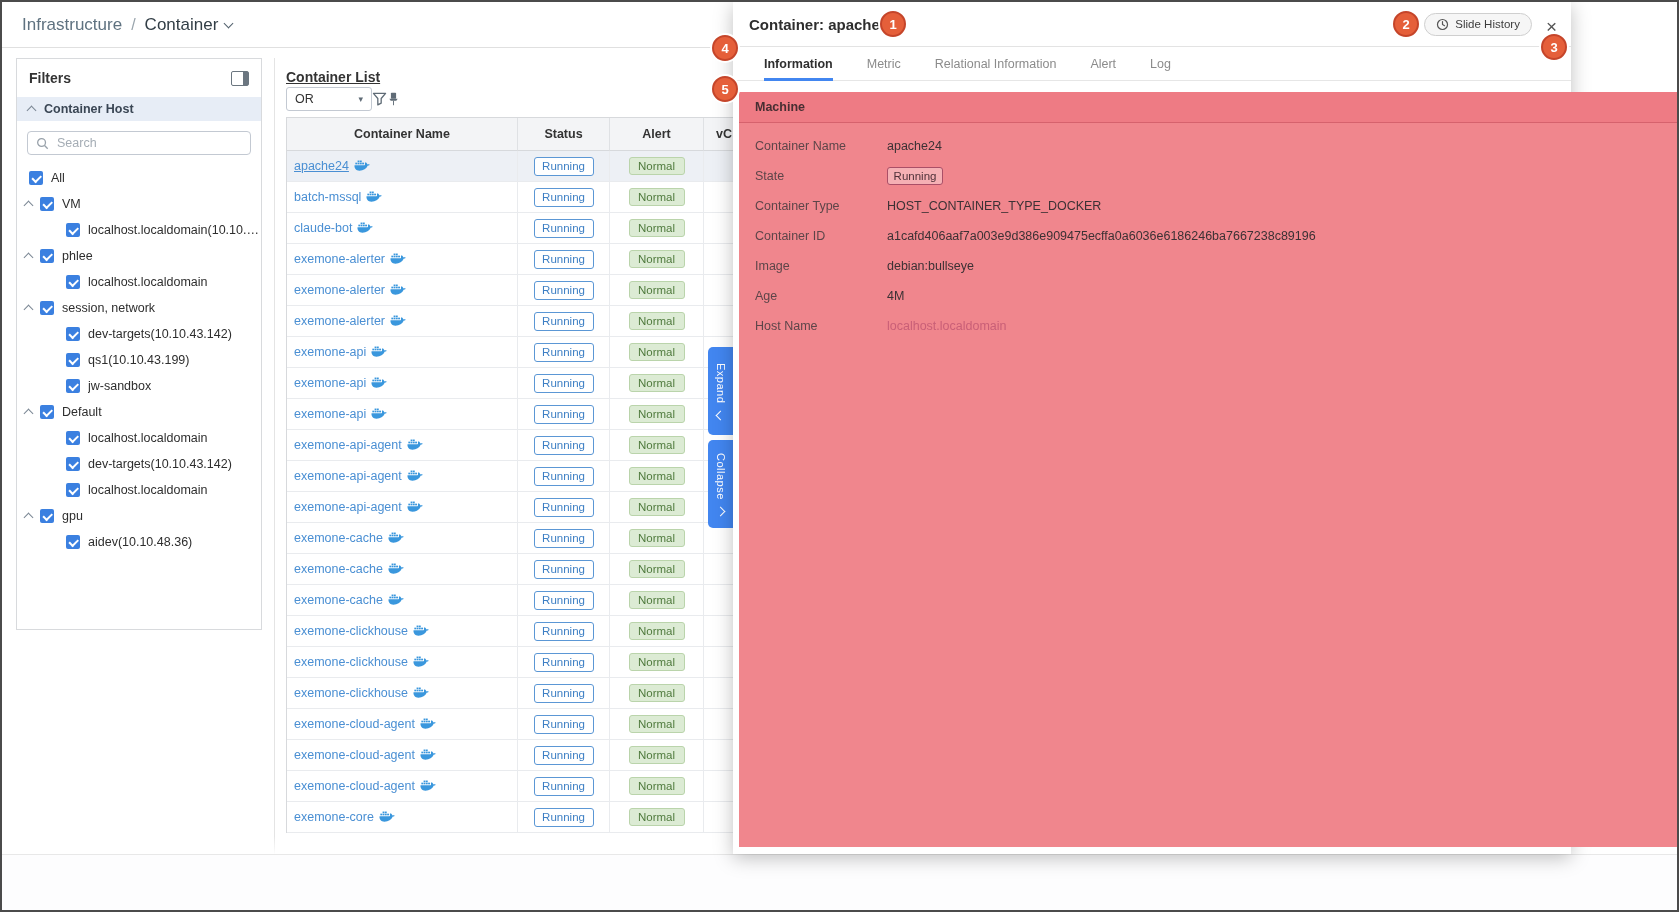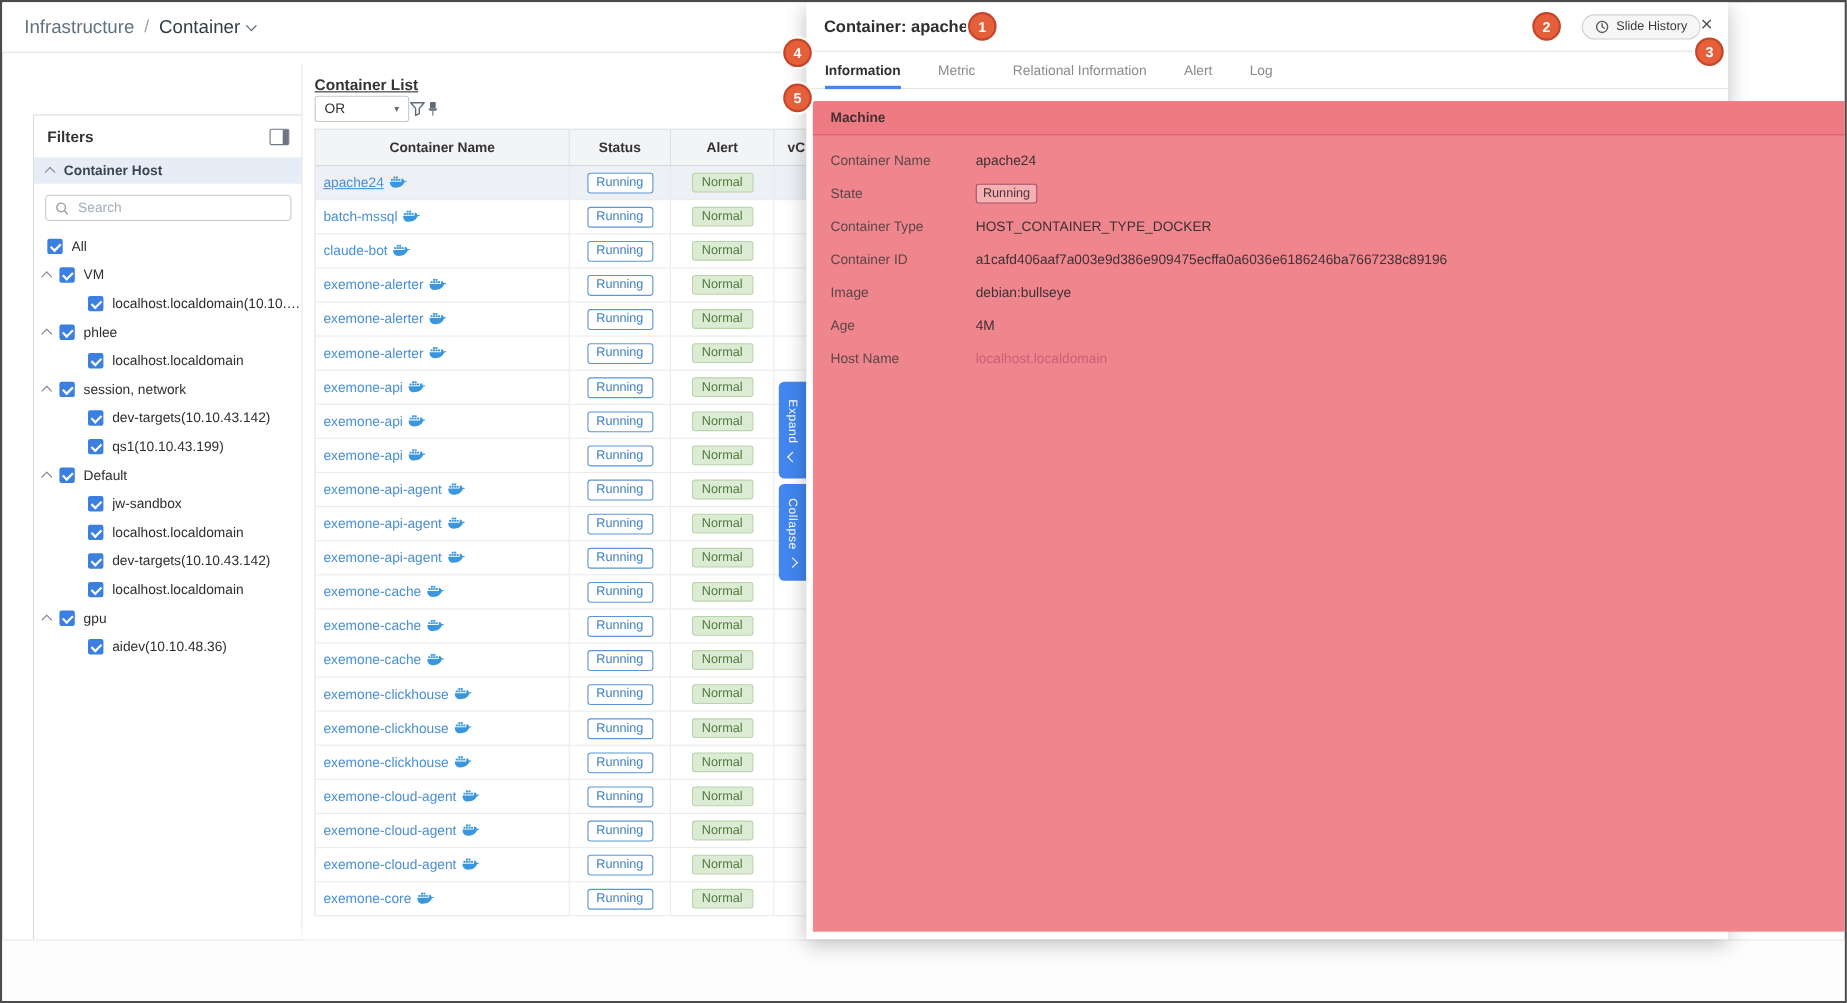--- a/index.html
+++ b/index.html
@@ -15,22 +15,22 @@
   .chev.sm{width:6px;height:6px;}
 
   
   .topbar{position:absolute;left:0;top:0;width:731px;height:46px;background:#fff;
           border-bottom:1px solid #e0e0e0;display:flex;align-items:center;padding-left:20px;box-sizing:border-box;}
   .bc-section{font-size:17px;color:#5f7280;cursor:pointer;}
   .bc-sep{margin:0 9px;color:#9aa5ad;font-size:16px;}
   .bc-page{font-size:17px;color:#323e46;font-weight:500;display:flex;align-items:center;gap:7px;cursor:pointer;}
 
   
-  .filters-panel{position:absolute;left:28px;top:56px;width:246px;height:796px;background:#fff;
-                 border:1px solid #d8dadd;box-sizing:border-box;overflow:hidden;margin-top:46px;}
+  .filters-panel{position:absolute;left:14px;top:56px;width:246px;height:572px;background:#fff;
+                 border:1px solid #d8dadd;box-sizing:border-box;overflow:hidden;}
   .filters-header{height:38px;display:flex;align-items:center;justify-content:space-between;padding:0 12px;}
   .filters-title{font-size:14px;font-weight:bold;color:#333;}
   .panel-toggle-icon{width:16px;height:13px;border:1.5px solid #6b7680;border-radius:2px;position:relative;cursor:pointer;}
   .panel-toggle-icon::after{content:"";position:absolute;right:0;top:0;bottom:0;width:5px;background:#6b7680;}
   .section-header{height:24px;background:#e7edf6;display:flex;align-items:center;gap:9px;padding:0 11px;cursor:pointer;}
   .section-title{font-size:12.5px;font-weight:bold;color:#3a4654;}
   .search-box{margin:10px 10px 4px;height:24px;border:1px solid #c3c9d2;border-radius:4px;
               display:flex;align-items:center;padding:0 8px;gap:6px;box-sizing:border-box;}
   .search-box input{border:none;outline:none;flex:1;font-size:12.5px;color:#0369a1;font-family:inherit;min-width:0;background:transparent;}
   .search-box input::placeholder{color:#a5adb5;}
@@ -87,25 +87,25 @@
   .side-chev{width:6px;height:6px;border-right:1.6px solid #fff;border-bottom:1.6px solid #fff;display:inline-block;}
   .side-chev.left{transform:rotate(135deg);}
   .side-chev.right{transform:rotate(-45deg);}
 
   
   .slide-panel{position:absolute;left:731px;top:0;width:838px;height:852px;background:#fff;z-index:20;
                box-shadow:0 4px 18px rgba(0,0,0,.25);}
   .slide-header{height:45px;border-bottom:1px solid #e3e3e3;display:flex;align-items:center;
                 padding:0 14px 0 16px;box-sizing:border-box;}
   .slide-title{font-size:15px;font-weight:bold;color:#2e2e2e;}
-  .slide-header-right{margin-left:auto;display:flex;align-items:flex-start;}
+  .slide-header-right{margin-left:auto;display:flex;align-items:flex-end;gap:14px;}
   .history-btn{height:23px;border:1px solid #cfcfcf;border-radius:12px;background:#f6f6f6;display:flex;
                align-items:center;gap:6px;padding:0 11px;font-size:11.5px;color:#3c3c3c;cursor:pointer;box-sizing:border-box;}
   .close-btn{font-size:19px;color:#555;cursor:pointer;line-height:1;}
-  .slide-tabs{height:33px;border-bottom:1px solid #e6e6e6;display:flex;align-items:stretch;padding-left:17px;gap:34px;}
+  .slide-tabs{height:33px;border-bottom:1px solid #e6e6e6;display:flex;align-items:stretch;padding-left:31px;gap:34px;}
   .tab{display:flex;align-items:center;font-size:12.5px;color:#8b8b8b;cursor:pointer;position:relative;white-space:nowrap;}
   .tab.active{color:#2f2f2f;font-weight:bold;}
   .tab.active::after{content:"";position:absolute;left:0;right:0;bottom:-1px;height:3px;background:#4286f0;}
 
   .info-area{position:absolute;left:6px;top:90px;width:960px;height:755px;background:#f0868d;}
   .machine-header{height:31px;background:#ee7b84;border-bottom:1px solid #d6626d;display:flex;align-items:center;
                   padding-left:16px;font-size:12.5px;font-weight:bold;color:#472e32;box-sizing:border-box;}
   .fields{padding-top:8px;}
   .field-row{height:30px;display:flex;align-items:center;padding-left:16px;}
   .field-label{width:132px;font-size:12.5px;color:#5d4549;flex:none;}
@@ -187,28 +187,28 @@
     <span class="tree-label">session, network</span>
   </div>
         <div class="tree-row child">
     <span class="cb"></span>
     <span class="tree-label">dev-targets(10.10.43.142)</span>
   </div>
         <div class="tree-row child">
     <span class="cb"></span>
     <span class="tree-label">qs1(10.10.43.199)</span>
   </div>
+        <div class="tree-row child">
+    <span class="cb"></span>
+    <span class="tree-label">jw-sandbox</span>
+  </div>
         <div class="tree-row group">
     <span class="chev up sm"></span>
     <span class="cb"></span>
     <span class="tree-label">Default</span>
-  </div>
-        <div class="tree-row child">
-    <span class="cb"></span>
-    <span class="tree-label">jw-sandbox</span>
   </div>
         <div class="tree-row child">
     <span class="cb"></span>
     <span class="tree-label">localhost.localdomain</span>
   </div>
         <div class="tree-row child">
     <span class="cb"></span>
     <span class="tree-label">dev-targets(10.10.43.142)</span>
   </div>
         <div class="tree-row child">

